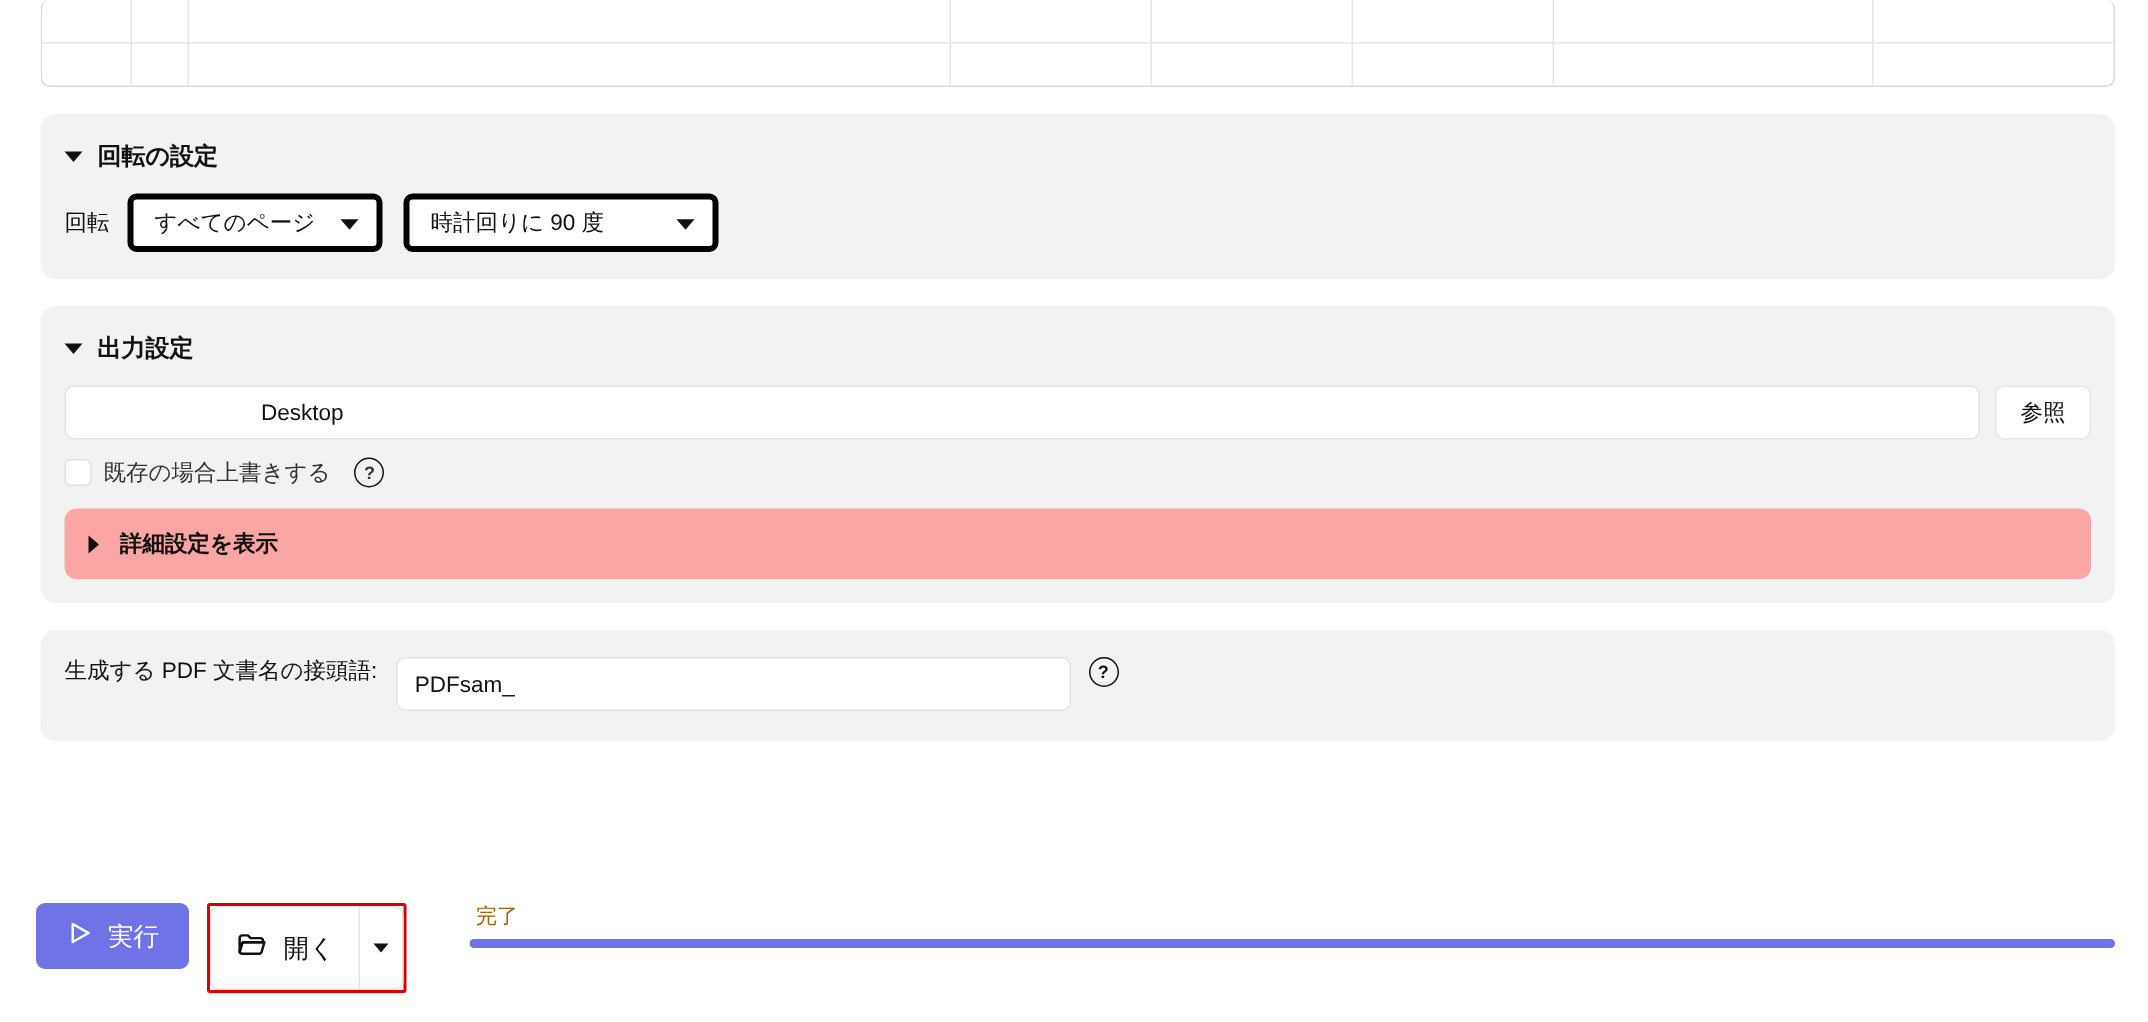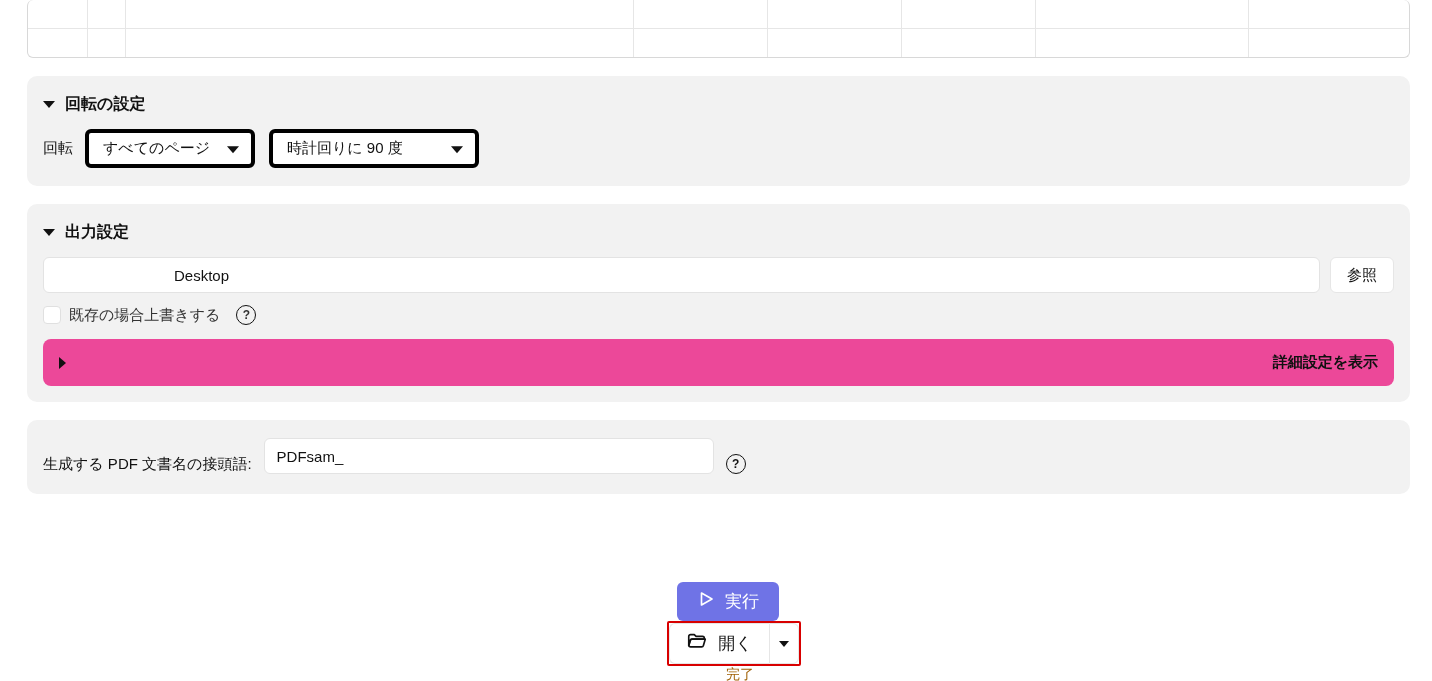--- a/index.html
+++ b/index.html
@@ -153,50 +153,48 @@
     border-radius: 50%;
     display: inline-flex;
     align-items: center;
     justify-content: center;
     font-size: 12px;
     font-weight: 600;
     line-height: 1;
   }
 
   .subpanel {
-    background: #ec4899;
+    background: #fca5a5;
     border-radius: 8px;
     margin: 6px 2px 2px 2px;
     padding: 14px 16px;
     display: flex;
     align-items: center;
     gap: 8px;
     font-weight: 600;
-    justify-content: space-between;
   }
 
   .prefix-row {
     display: flex;
-    align-items: flex-end;
+    align-items: flex-start;
     gap: 12px;
     padding: 4px 2px 6px 2px;
   }
   .prefix-row .text-input {
     width: 450px;
   }
 
   
   .action-bar {
     position: absolute;
     left: 24px; right: 0;
-    top: 582px;
+    top: 602px;
     height: 50px;
     display: flex;
-    align-items: center;
-    flex-direction: column;
+    align-items: flex-start;
   }
   .btn-primary {
     background: #6f73e6;
     color: #fff;
     border: none;
     border-radius: 6px;
     padding: 8px 20px;
     height: 44px;
     display: inline-flex;
     align-items: center;

